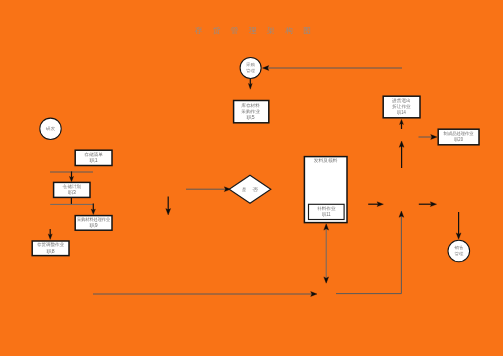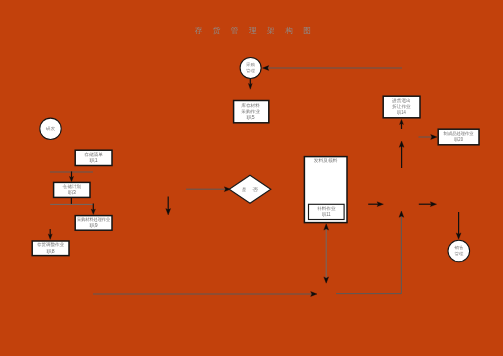--- a/index.html
+++ b/index.html
@@ -2,21 +2,21 @@
 <html><head>
 <meta charset="utf-8">
 <title>flowchart</title>
 <style>
   html, body { margin:0; padding:0; background:#ffffff; }
   body {
     width:503px; height:356px;
     font-family:"Liberation Sans", sans-serif;
     overflow:hidden;
   }
-  #canvas { position:relative; width:503px; height:356px; background:#c2410c; }
+  #canvas { position:relative; width:503px; height:356px; background:#f97316; }
   svg.diagram { position:absolute; left:0; top:0; width:503px; height:356px; display:block;
                 shape-rendering:geometricPrecision; }
   .sh      { fill:#ffffff; stroke:#141414; stroke-width:1.5; }
   .sh-thin { fill:#ffffff; stroke:#1a1a1a; stroke-width:1.15; }
   .circ    { fill:#ffffff; stroke:#141414; stroke-width:1.05; }
   .ln      { stroke:#5a5a5a; stroke-width:1.0; fill:none; }
   .ln-d    { stroke:#101010; stroke-width:1.2; fill:none; }
   .ln-m    { stroke:#6b6b6b; stroke-width:1.0; fill:none; }
   .ahd     { fill:#0c0c0c; stroke:#0c0c0c; stroke-width:0.35; stroke-linejoin:round; }
   .tx      { fill:#6f6f6f; font-size:4.55px; font-family:"Liberation Sans", sans-serif;

